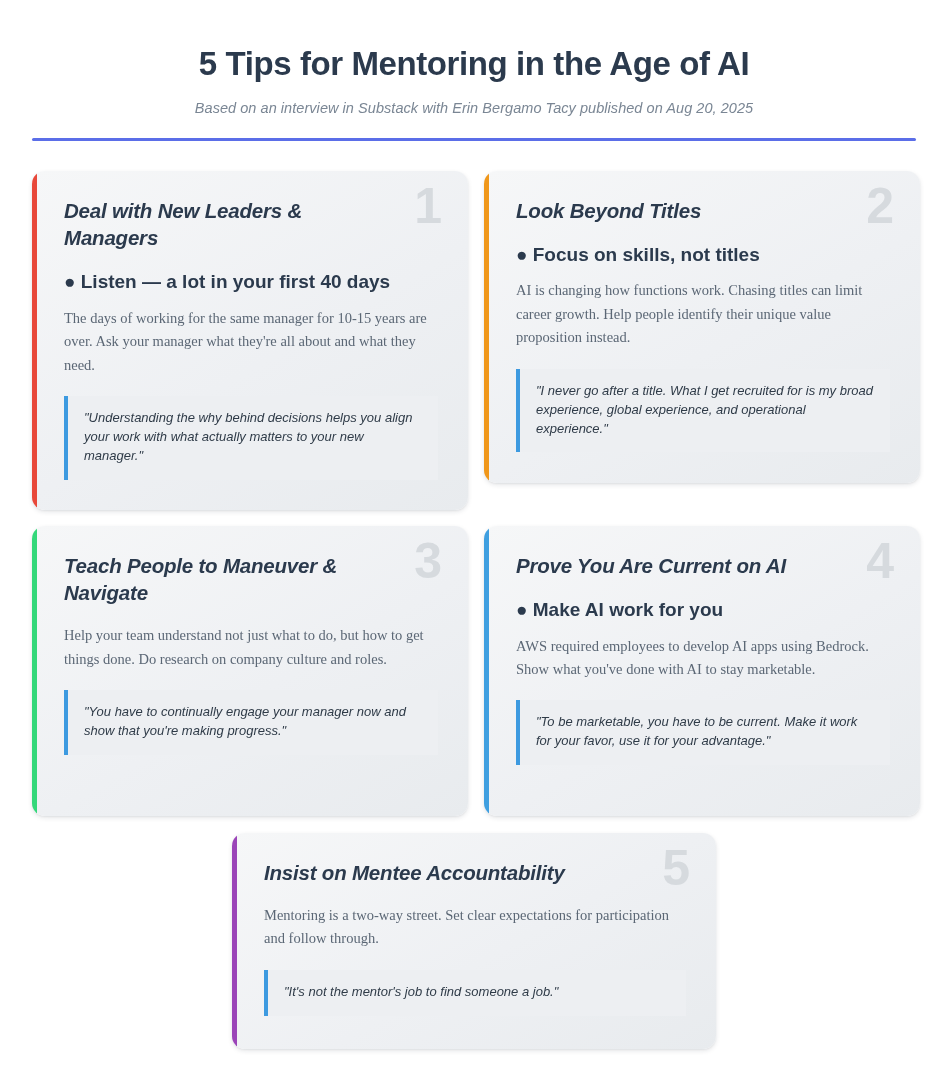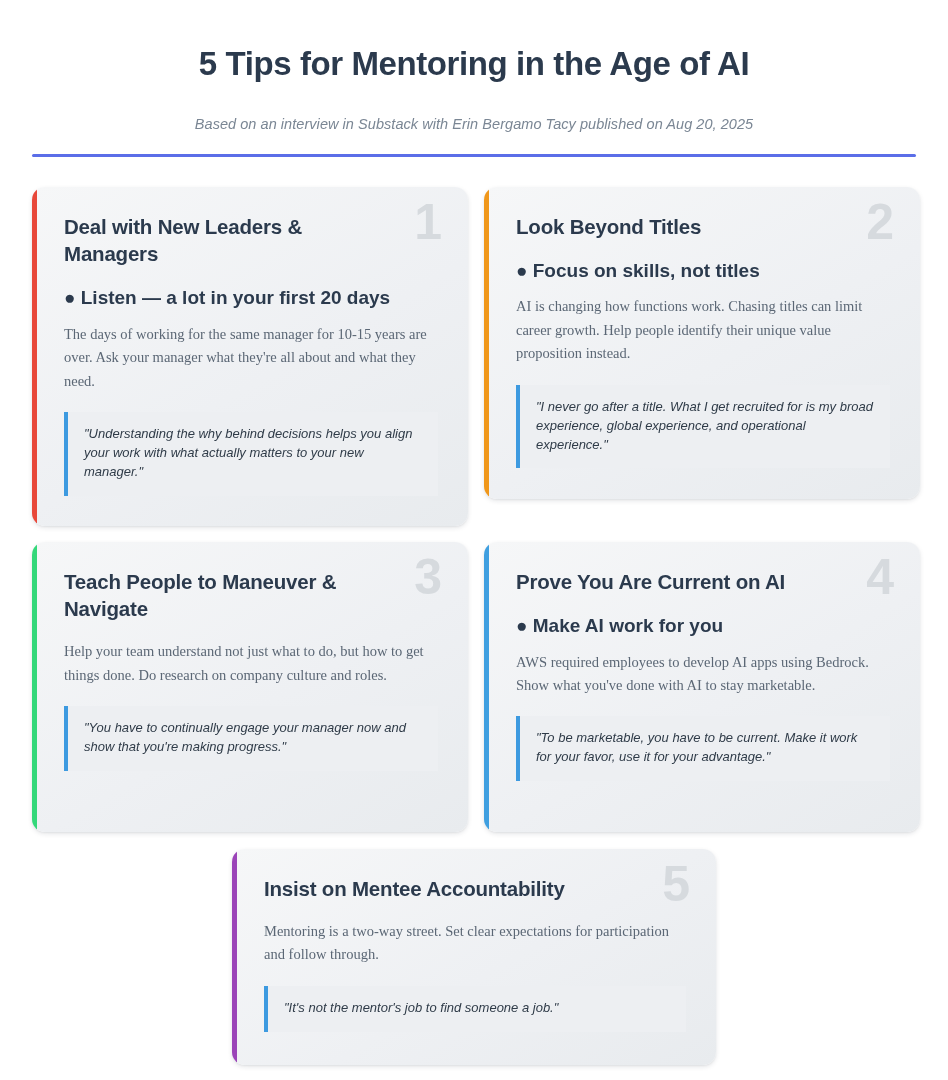--- a/index.html
+++ b/index.html
@@ -33,21 +33,21 @@
     color: #2b3a4d;
     letter-spacing: -0.4px;
     line-height: 1.2;
     padding-top: 14px;
   }
 
   .page-subtitle {
     font-size: 14.5px;
     font-style: italic;
     color: #7a8694;
-    margin-top: 32px;
+    margin-top: 16px;
     letter-spacing: 0.05px;
   }
 
   .header-divider {
     margin: 22px 0 0 0;
     height: 3px;
     background: #5b6ee8;
     border-radius: 2px;
   }
 
@@ -92,20 +92,21 @@
   }
 
   .card-title {
     font-size: 20.5px;
     font-weight: bold;
     color: #2b3a4d;
     line-height: 1.33;
     letter-spacing: -0.2px;
     padding-right: 56px;
     margin-bottom: 18px;
+    font-style: italic;
   }
 
   .card-lede {
     font-size: 19px;
     font-weight: bold;
     color: #2b3a4d;
     line-height: 1.4;
     margin-bottom: 11px;
   }
 
@@ -154,21 +155,21 @@
     <div class="page-subtitle">Based on an interview in Substack with Erin Bergamo Tacy published on Aug 20, 2025</div>
     <div class="header-divider" style="background: rgb(91, 110, 232);"></div>
   </div>
 
   <div class="cards-grid">
 
     <div class="card card--1">
       <div class="card-accent" style="background: rgb(232, 72, 58);"></div>
       <div class="card-number" style="color: rgb(214, 218, 222);">1</div>
       <div class="card-title">Deal with New Leaders &amp; Managers</div>
-      <div class="card-lede">● Listen — a lot in your first 20 days</div>
+      <div class="card-lede">● Listen — a lot in your first 40 days</div>
       <div class="card-body">The days of working for the same manager for 10-15 years are over. Ask your manager what they're all about and what they need.</div>
       <div class="card-quote" style="background: rgb(237, 239, 242); border-left-color: rgb(61, 154, 224);">"Understanding the why behind decisions helps you align your work with what actually matters to your new manager."</div>
     </div>
 
     <div class="card card--2">
       <div class="card-accent" style="background: rgb(240, 151, 26);"></div>
       <div class="card-number" style="color: rgb(214, 218, 222);">2</div>
       <div class="card-title">Look Beyond Titles</div>
       <div class="card-lede">● Focus on skills, not titles</div>
       <div class="card-body">AI is changing how functions work. Chasing titles can limit career growth. Help people identify their unique value proposition instead.</div>

